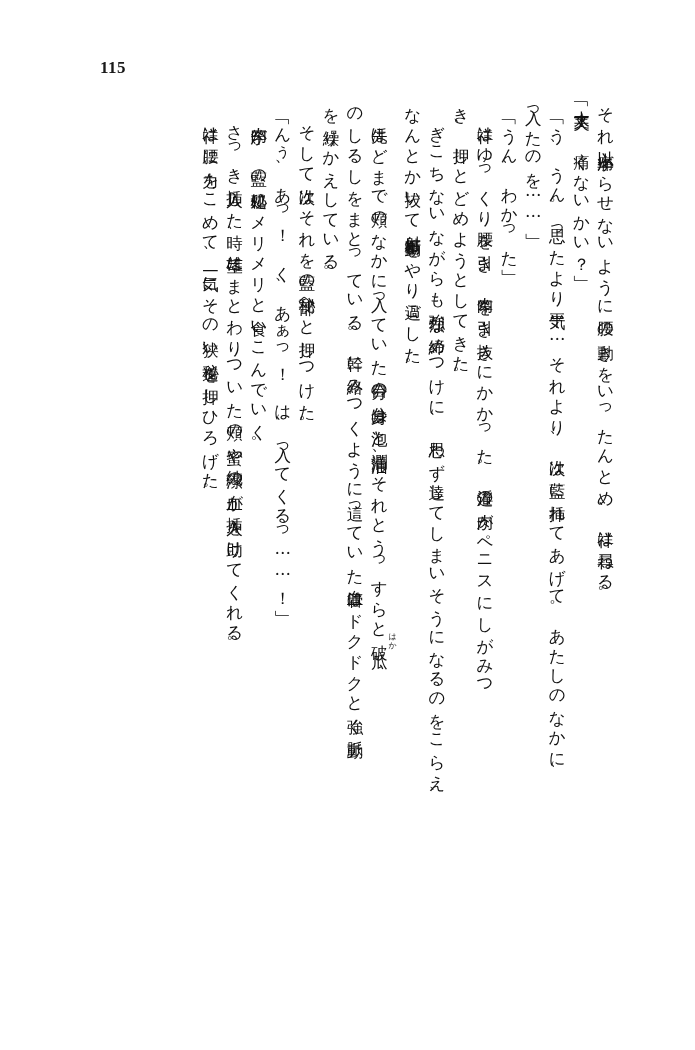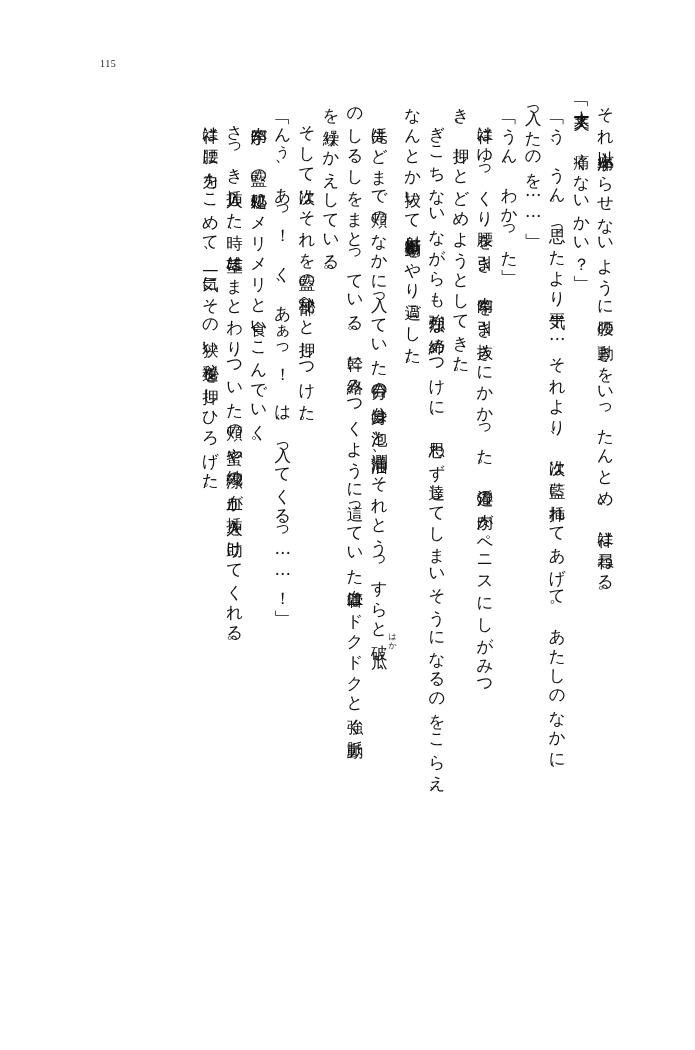--- a/index.html
+++ b/index.html
@@ -14,24 +14,25 @@
     position: relative;
     width: 695px;
     height: 1050px;
     background: #ffffff;
     overflow: hidden;
   }
   #page-number {
     position: absolute;
     top: 58px;
     left: 100px;
-    font-size: 10px;
+    font-size: 17px;
     color: #1a1a1a;
     letter-spacing: 0.5px;
     font-family: "Liberation Serif", "DejaVu Serif", serif;
+    font-weight: bold;
   }
   #text-block {
     position: absolute;
     top: 96px;
     right: 82px;
     height: 880px;
     width: 528px;
     display: flex;
     flex-direction: row-reverse;
     align-items: flex-start;

